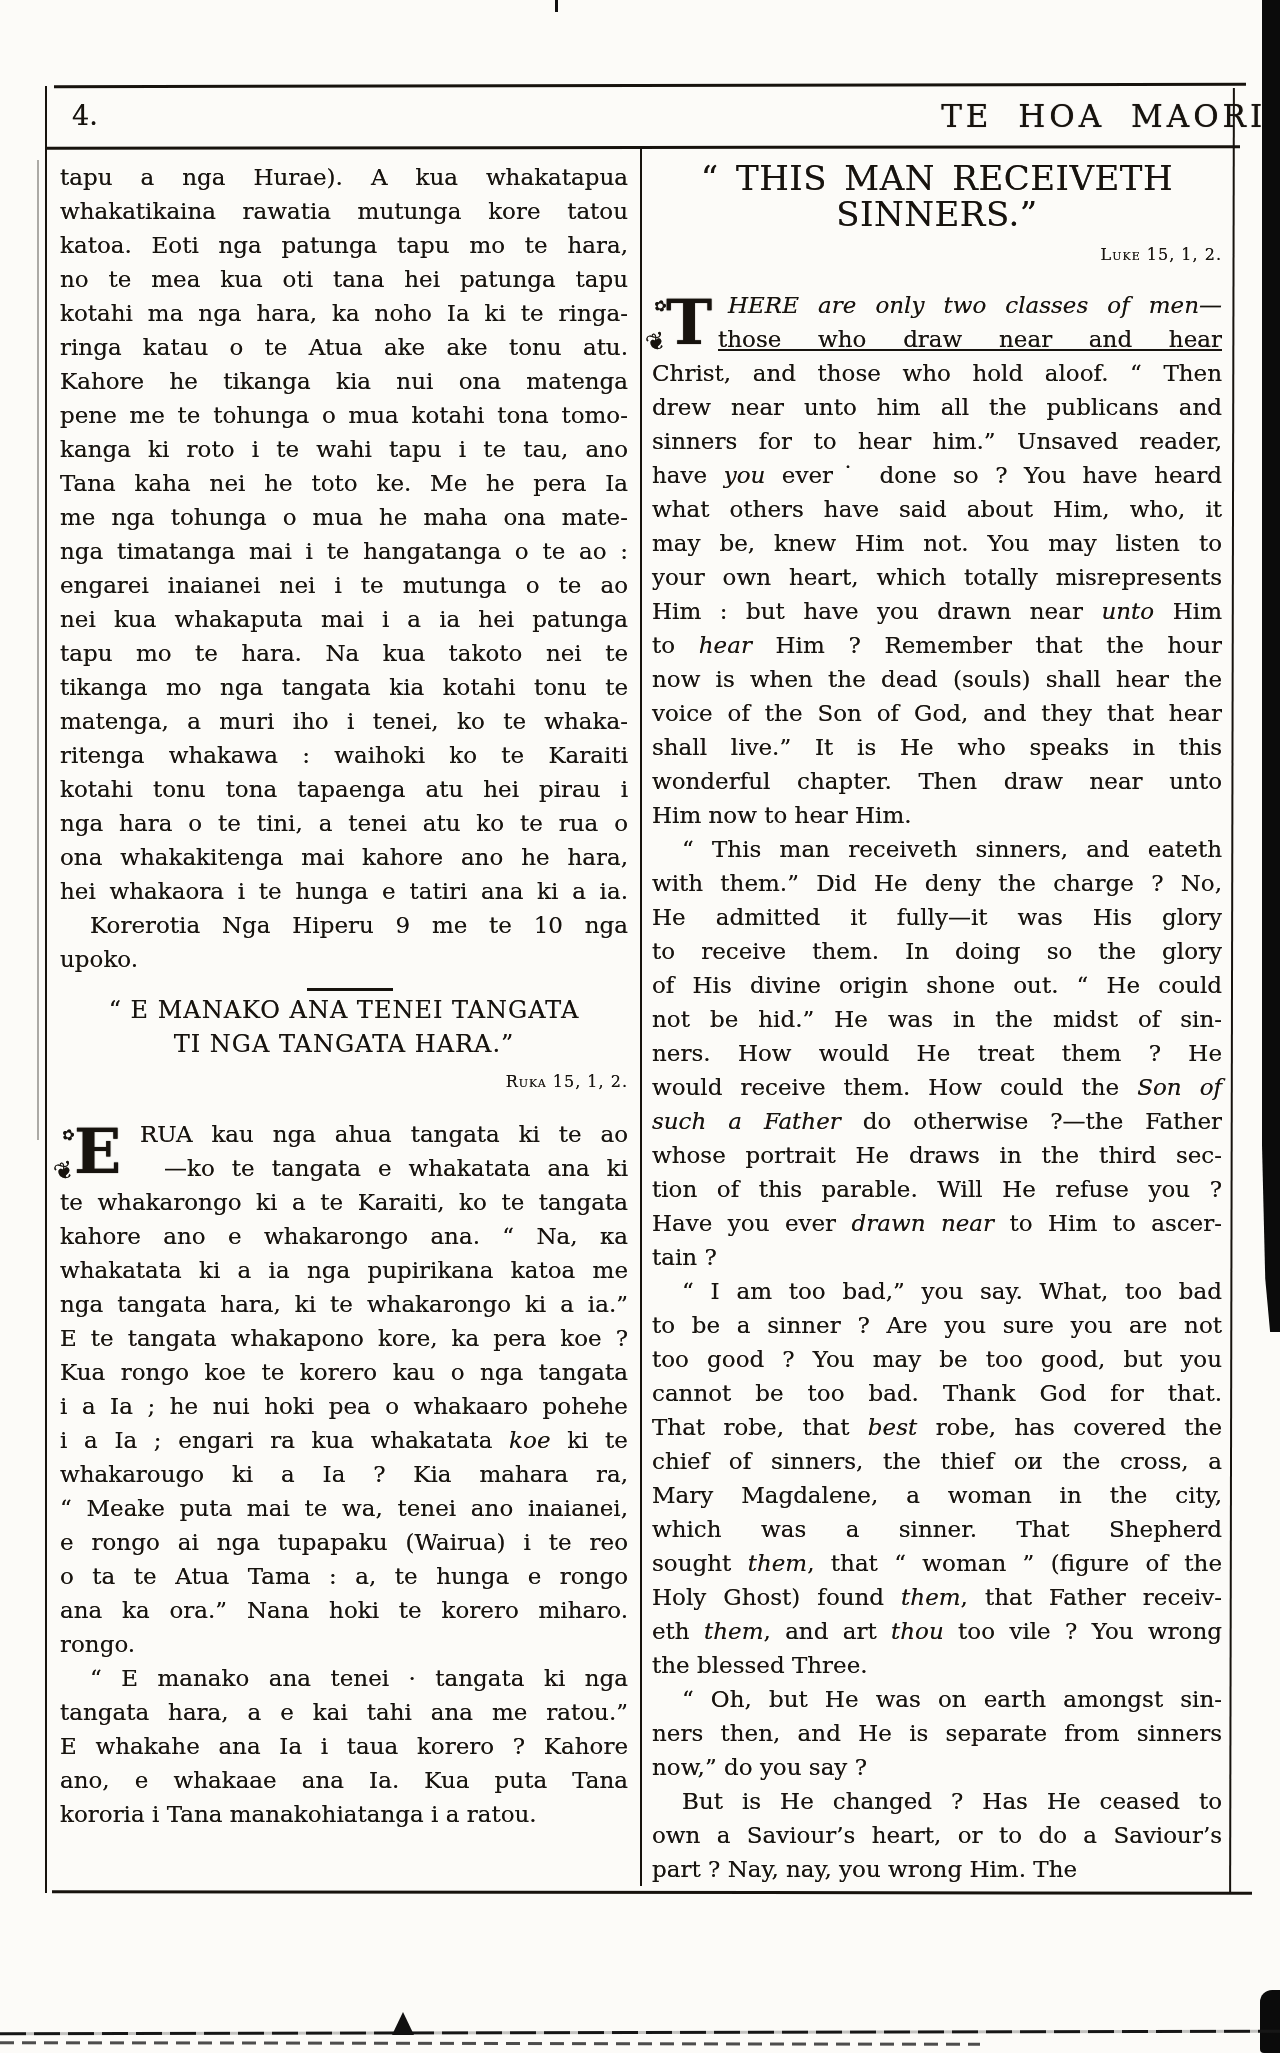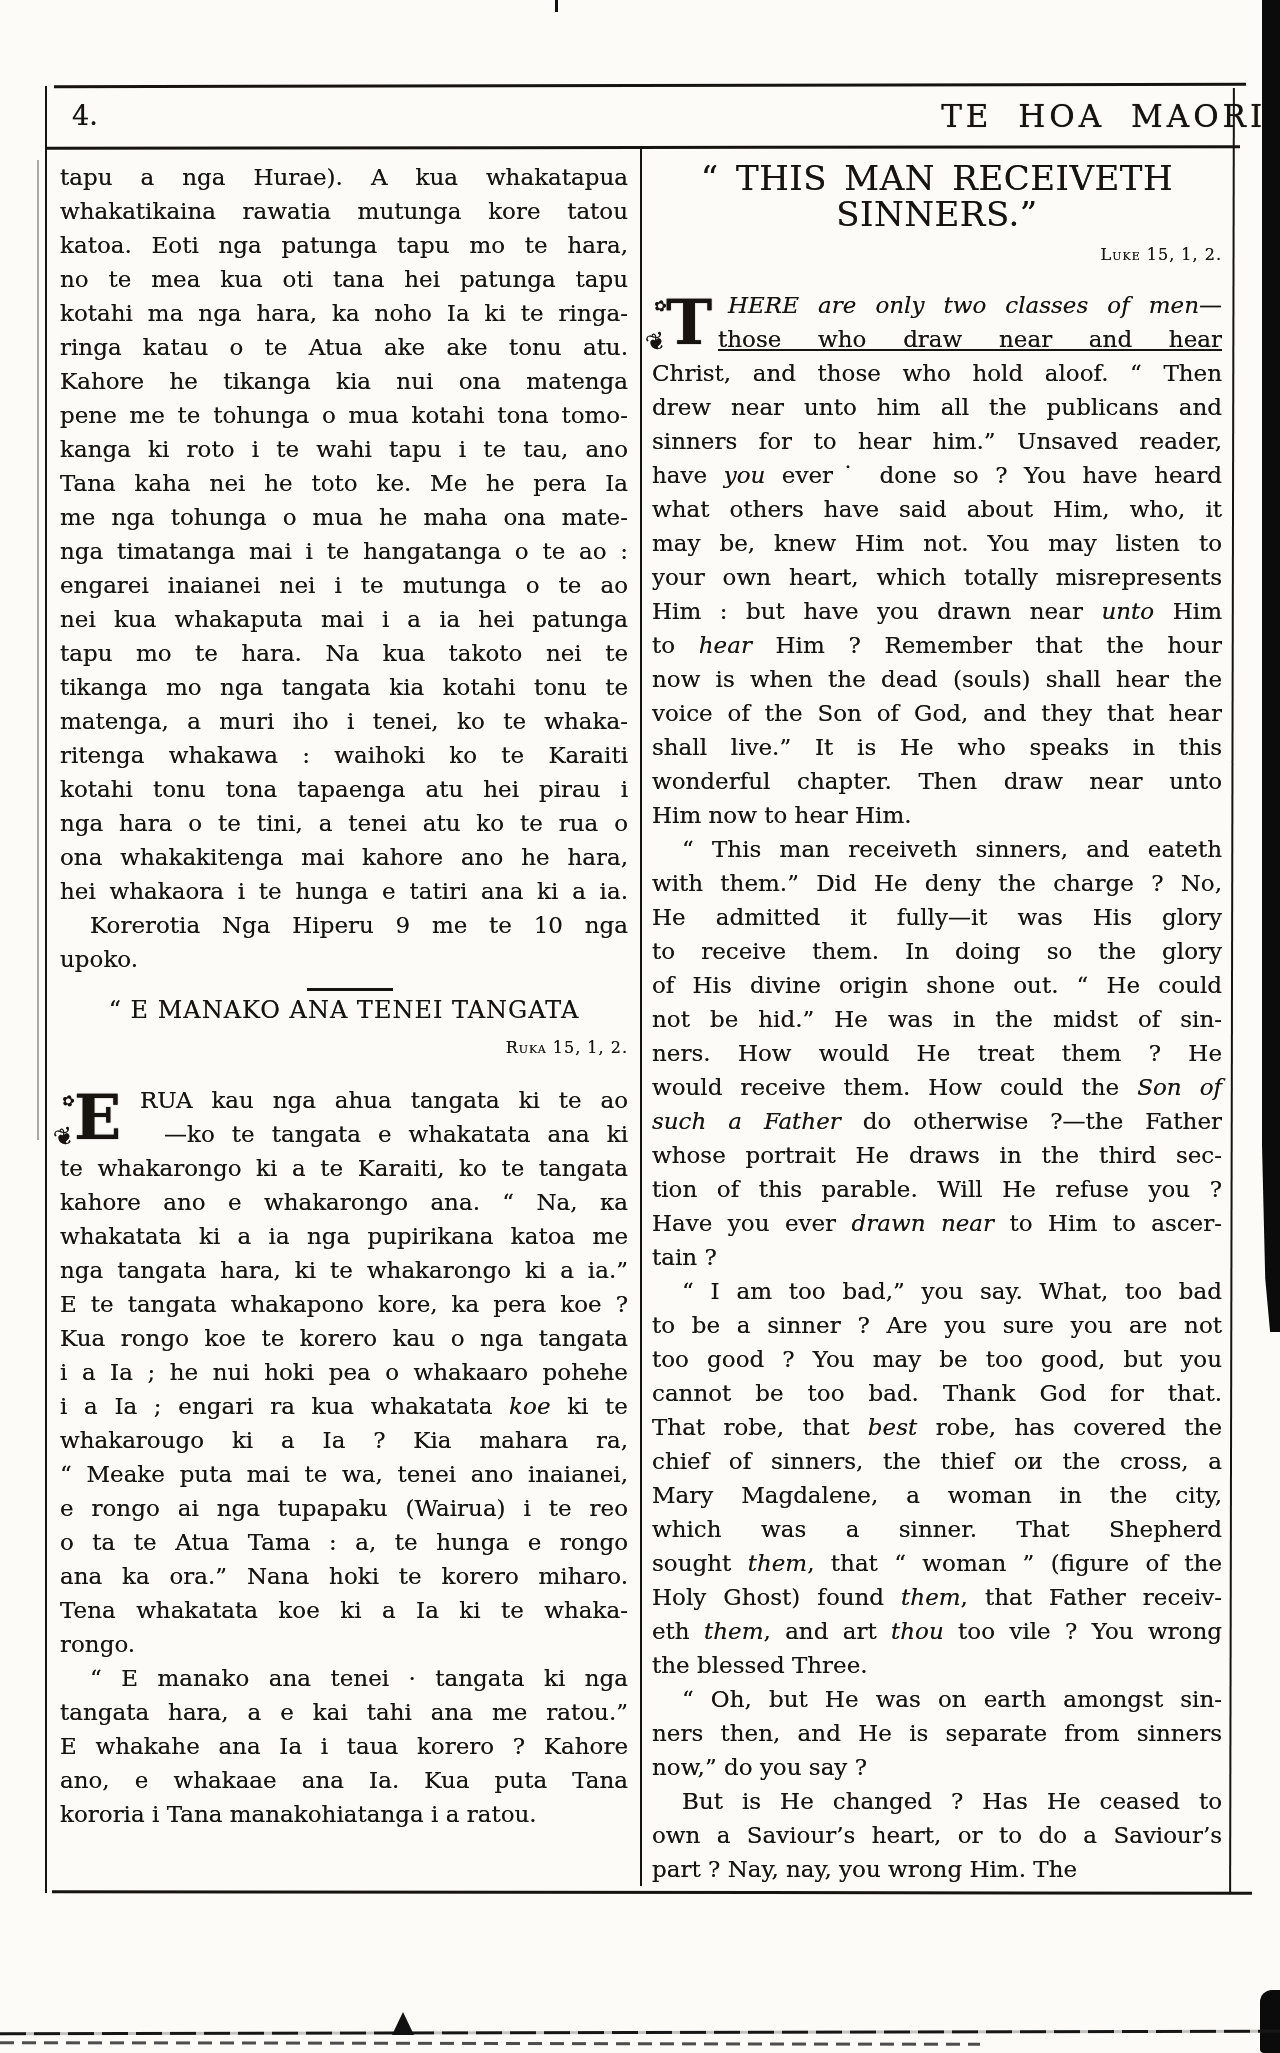--- a/index.html
+++ b/index.html
@@ -99,20 +99,21 @@
         <div class="line">kotahi tonu tona tapaenga atu hei pirau i</div>
         <div class="line">nga hara o te tini, a tenei atu ko te rua o</div>
         <div class="line">ona whakakitenga mai kahore ano he hara,</div>
         <div class="line">hei whakaora i te hunga e tatiri ana ki a ia.</div>
         <div class="line ind">Korerotia  Nga  Hiperu  9 me te 10 nga</div>
         <div class="line last">upoko.</div>
       </div>
       <div class="sec-rule"></div>
       <div class="col-heading">
         <div>“ E MANAKO ANA TENEI TANGATA</div>
+        <div>TI NGA TANGATA HARA.”</div>
       </div>
       <div class="subheading">Ruka 15, 1, 2.</div>
       <div class="para">
         <div class="dropcap">
           <span class="flourish">❦</span>
           <span class="flourish2">✿</span>
           <span class="dc-letter">E</span>
         </div>
         <div class="line dc1">RUA kau nga  ahua  tangata ki  te  ao</div>
         <div class="line dc2">—ko te tangata e  whakatata  ana  ki</div>
@@ -122,21 +123,20 @@
         <div class="line">nga tangata hara, ki te whakarongo ki a ia.”</div>
         <div class="line">E te tangata whakapono kore, ka pera koe ?</div>
         <div class="line">Kua rongo koe te korero kau o nga tangata</div>
         <div class="line">i a Ia ;  he nui hoki pea  o whakaaro pohehe</div>
         <div class="line">i a Ia ;  engari ra kua whakatata <i>koe</i> ki te</div>
         <div class="line">whakarougo ki  a  Ia ?   Kia  mahara  ra,</div>
         <div class="line">“ Meake puta mai te  wa, tenei ano inaianei,</div>
         <div class="line">e rongo ai nga  tupapaku  (Wairua) i te reo</div>
         <div class="line">o ta te Atua Tama :  a, te hunga  e  rongo</div>
         <div class="line">ana ka ora.”   Nana hoki te korero miharo.</div>
-        <div class="line">Tena whakatata koe ki a Ia  ki te whaka-</div>
         <div class="line last">rongo.</div>
         <div class="line ind">“ E manako ana tenei · tangata  ki  nga</div>
         <div class="line">tangata hara, a e  kai  tahi  ana  me ratou.”</div>
         <div class="line">E whakahe ana Ia i taua korero ?   Kahore</div>
         <div class="line">ano, e  whakaae  ana  Ia.   Kua  puta  Tana</div>
         <div class="line last">kororia i Tana manakohiatanga  i a  ratou.</div>
       </div>
     </div>
   <div class="col col-right" id="col-right">
       <div class="col-heading">

